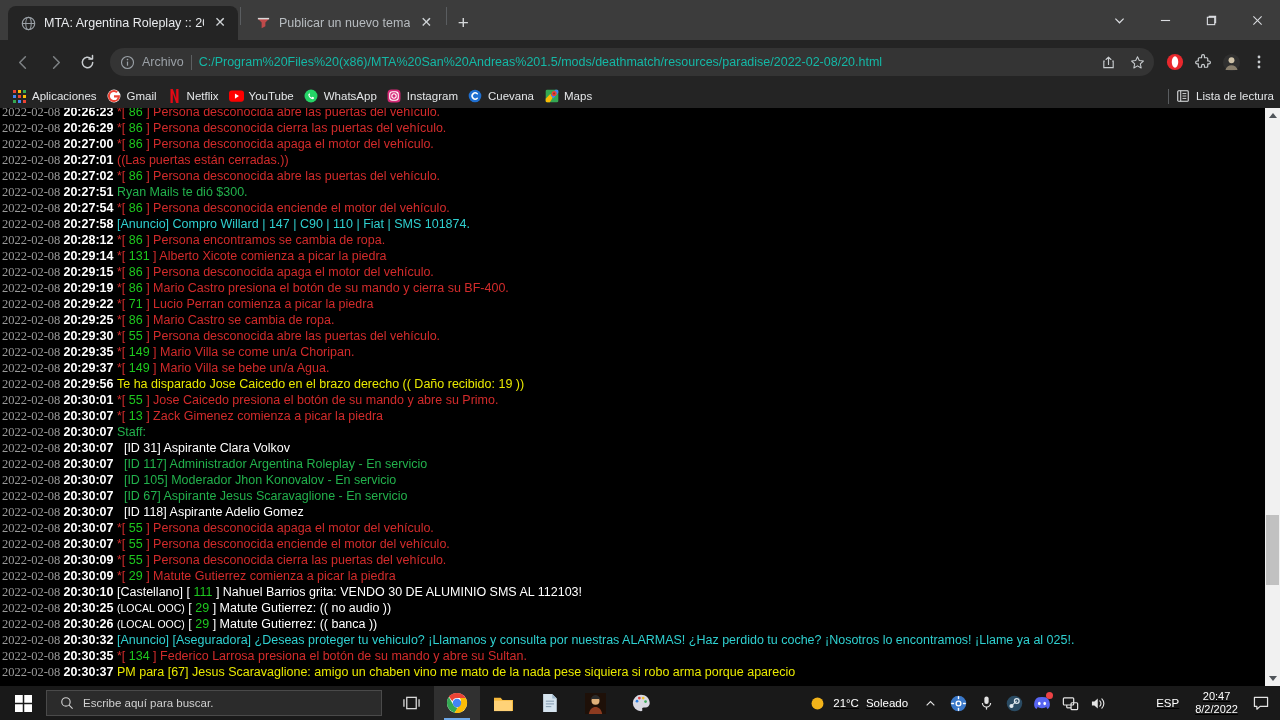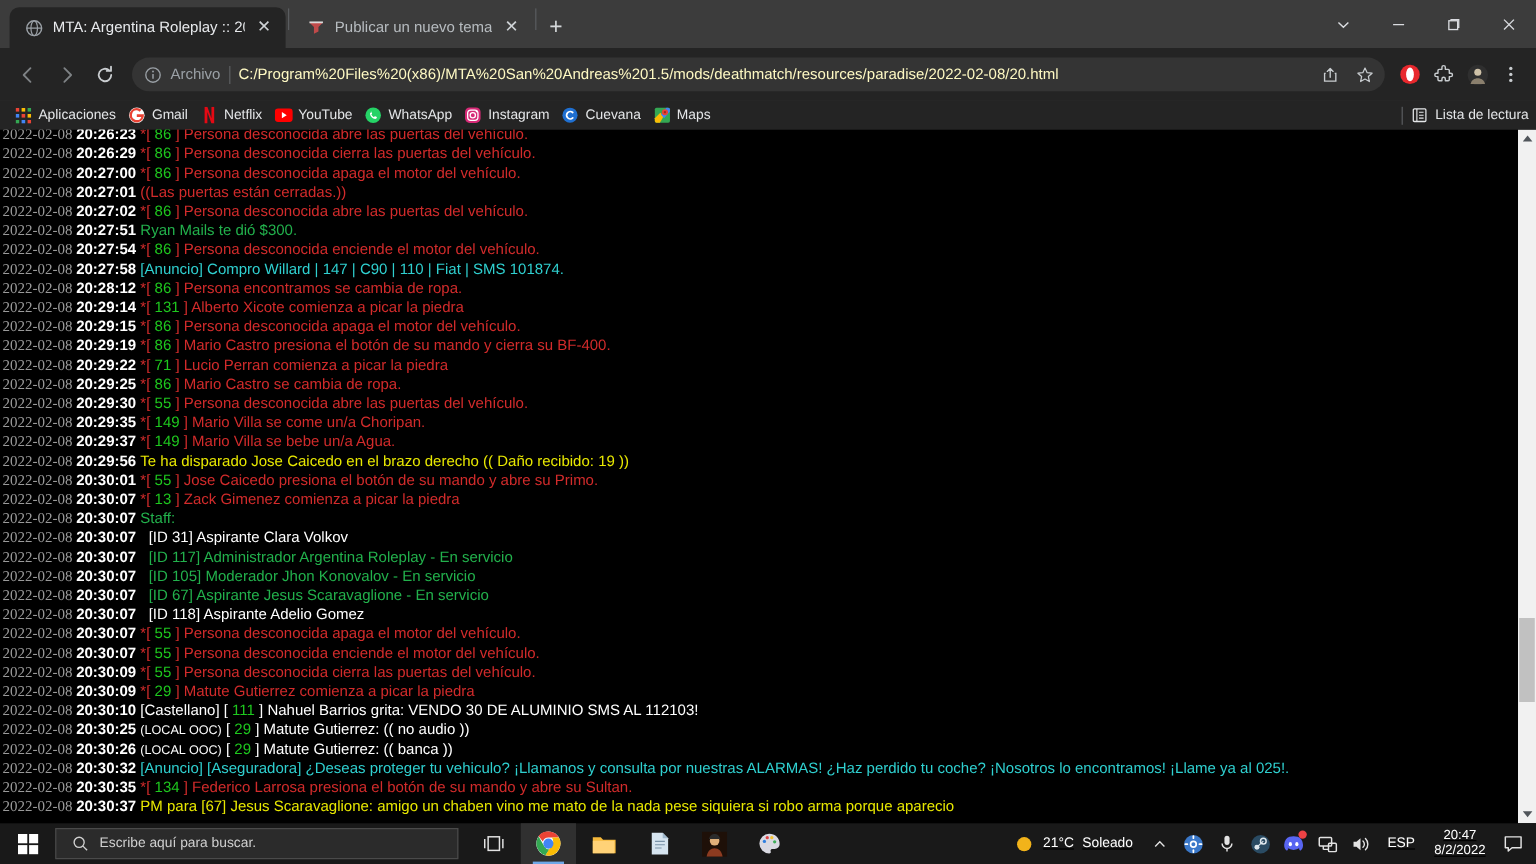--- a/index.html
+++ b/index.html
@@ -27,21 +27,21 @@
 
   
   .toolbar { height:44px; background:#242424; display:flex; align-items:center; padding:0 8px; gap:2px; }
   .navbtn { width:30px; height:30px; border-radius:50%; display:flex; align-items:center; justify-content:center; color:#c9cdd0; flex:0 0 30px; }
   .navbtn.dim { color:#7e8285; }
   .omnibox { flex:1; height:28px; background:#343434; border-radius:14px; display:flex; align-items:center;
              padding:0 6px 0 10px; margin:0 6px; gap:7px; min-width:0; }
   .omni-info { width:15px; height:15px; flex:0 0 15px; color:#9aa0a6; }
   .omni-scheme { color:#9aa0a6; font-size:12.5px; flex:0 0 auto; }
   .omni-div { width:1px; height:15px; background:#5c5f61; flex:0 0 1px; }
-  .omni-url { color:#fef9c3; font-size:12.5px; white-space:nowrap; overflow:hidden; flex:1; min-width:0; }
+  .omni-url { color:#14b8a6; font-size:12.5px; white-space:nowrap; overflow:hidden; flex:1; min-width:0; }
   .omni-ic { width:22px; height:22px; display:flex; align-items:center; justify-content:center; color:#c9cdd0; flex:0 0 22px; }
   .tb-ic { width:26px; height:28px; display:flex; align-items:center; justify-content:center; flex:0 0 26px; color:#c9cdd0; }
 
   
   .bookmarks { height:24px; background:#242424; display:flex; align-items:center; padding:0 9px; gap:0; position:relative; }
   .bm { display:flex; align-items:center; gap:5px; padding:2px 7px 2px 3px; color:#e4e6e8; font-size:11.5px; white-space:nowrap; }
   .bm-ic { width:15px; height:15px; flex:0 0 15px; display:flex; align-items:center; justify-content:center; }
   .bm-right { position:absolute; right:6px; display:flex; align-items:center; gap:6px;margin-left:32px; }
   .bm-vsep { width:1px; height:15px; background:#5a5d60; }
 
@@ -74,21 +74,21 @@
   .start { width:46px; height:34px; display:flex; align-items:center; justify-content:center; }
   .tb-search { width:336px; height:26px; background:#2b2b2b; border:1px solid #4a4a4a; display:flex; align-items:center; gap:9px; padding-left:13px; }
   .tb-search span { color:#d0d0d0; font-size:11.5px; }
   .tb-apps { display:flex; align-items:center; gap:0; margin-left:6px; }
   .tb-app { width:46px; height:34px; display:flex; align-items:center; justify-content:center; position:relative; }
   .tb-app.active { background:#303030; }
   .tb-app.active::after { content:""; position:absolute; bottom:0; left:10px; right:10px; height:2px; background:#6ea8e8; }
   .tray { margin-left:auto; display:flex; align-items:center; gap:0; padding-right:4px;text-decoration:underline; }
   .tray-ic { width:28px; height:34px; display:flex; align-items:center; justify-content:center; color:#e3e3e3; }
   .weather { display:flex; align-items:center; gap:7px; padding:0 8px 0 4px; color:#ffffff; font-size:11.5px; white-space:nowrap; }
-  .lang { color:#ffffff; font-size:11.5px; padding:0 8px; }
+  .lang { color:#ffffff; font-size:11.5px; padding:0 8px;margin-left:36px; }
   .clock { color:#ffffff; font-size:11px; line-height:13px; text-align:center; padding:0 8px; }
   .notif { width:30px; height:34px; display:flex; align-items:center; justify-content:center; color:#e3e3e3; }
 </style>
 </head>
 <body>
 
 <div class="browser">
 
   <div class="tabstrip">
 

